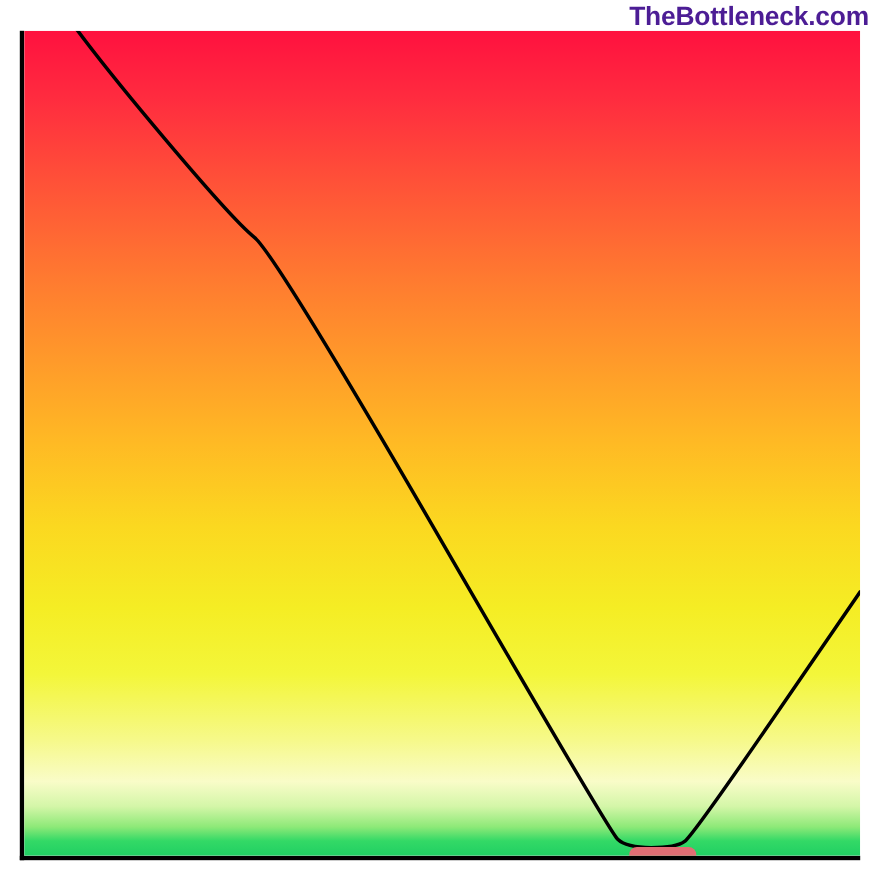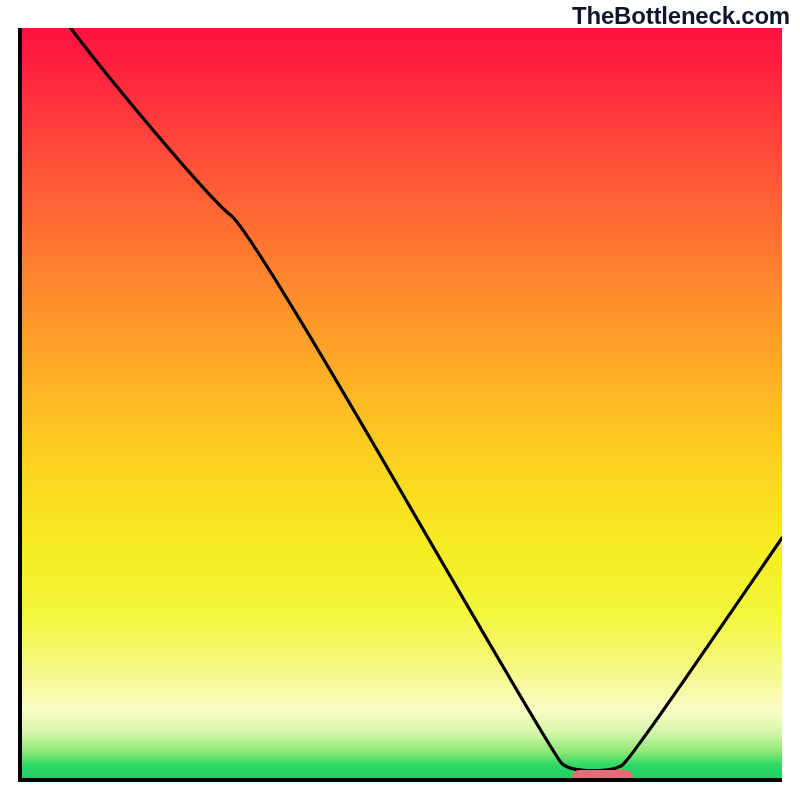--- a/index.html
+++ b/index.html
@@ -4,21 +4,21 @@
 <style>
   * { margin: 0; padding: 0; box-sizing: border-box; }
   html, body { width: 800px; height: 800px; overflow: hidden; background: #fff; }
   .wrap { position: relative; width: 800px; height: 800px; }
   .watermark {
     position: absolute;
     top: 2px; right: 10px;
     font-family: Arial, Helvetica, sans-serif;
     font-size: 24px;
     font-weight: bold;
-    color: #0f172a;
+    color: #4c1d95;
     letter-spacing: -0.2px;
     z-index: 10;
   }
   .plot-box {
     position: absolute;
     left: 18px; top: 28px;
     width: 764px; height: 754px;
     border-left: 4px solid #000;
     border-bottom: 4px solid #000;
     overflow: hidden;

